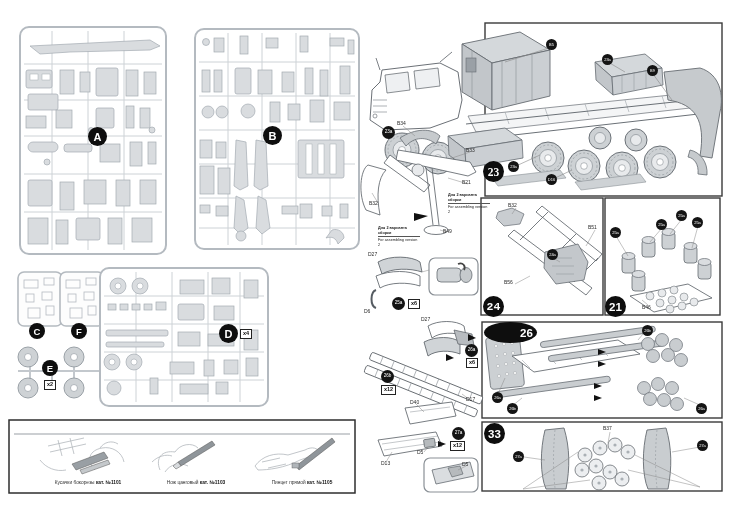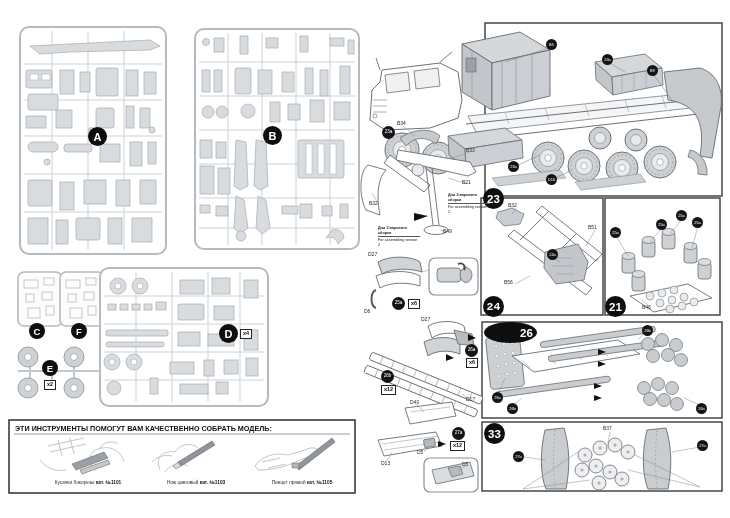--- a/index.html
+++ b/index.html
@@ -524,21 +524,21 @@
 
   <div class="letter" style="left:88px;top:127px;">A</div>
   <div class="letter" style="left:263px;top:126px;">B</div>
   <div class="letter sm" style="left:29px;top:323px;">C</div>
   <div class="letter sm" style="left:71px;top:323px;">F</div>
   <div class="letter sm" style="left:42px;top:360px;">E</div>
   <div class="letter" style="left:219px;top:324px;">D</div>
   <div class="mult" style="left:44px;top:380px;">x2</div>
   <div class="mult" style="left:240px;top:329px;">x4</div>
 
-  <div class="stepnum" style="left:483px;top:188px;">23</div>
+  <div class="stepnum" style="left:483px;top:161px;font-family:Liberation Serif, serif;">23</div>
   <div class="stepnum" style="left:483px;top:296px;font-family:Liberation Mono, monospace;">24</div>
   <div class="stepnum" style="left:605px;top:296px;">21</div>
   <div class="stepnum" style="left:484px;top:322px;padding-left:32px;">26</div>
   <div class="stepnum" style="left:484px;top:423px;">33</div>
 
   <div class="balloon" style="left:546px;top:39px;">B5</div>
   <div class="balloon" style="left:602px;top:54px;">23a</div>
   <div class="balloon" style="left:647px;top:65px;">B9</div>
   <div class="balloon" style="left:508px;top:161px;">23a</div>
   <div class="balloon" style="left:546px;top:174px;">D16</div>
@@ -591,21 +591,20 @@
   <div class="mult" style="left:381px;top:385px;">x12</div>
   <span class="lbl" style="left:466px;top:397px;">D17</span>
 
   <span class="lbl" style="left:410px;top:400px;">D40</span>
   <span class="lbl" style="left:381px;top:461px;">D13</span>
   <span class="lbl" style="left:417px;top:450px;">D5</span>
   <span class="lbl" style="left:462px;top:462px;">D5</span>
   <div class="balloon lg" style="left:452px;top:427px;">27a</div>
   <div class="mult" style="left:450px;top:441px;">x12</div>
 
-  <div class="tools-title" style="left:15px;top:424px;">ЭТИ ИНСТРУМЕНТЫ ПОМОГУТ ВАМ КАЧЕСТВЕННО СОБРАТЬ МОДЕЛЬ:</div>
   <div class="cap" style="left:24px;top:481px;width:128px;">
     <span>Кусачки бокорезы</span>
     <b>кат. №1101</b>
   </div>
   <div class="cap" style="left:150px;top:481px;width:92px;">
     <span>Нож цанговый</span>
     <b>кат. №1103</b>
   </div>
   <div class="cap" style="left:252px;top:481px;width:100px;">
     <span>Пинцет прямой</span>

